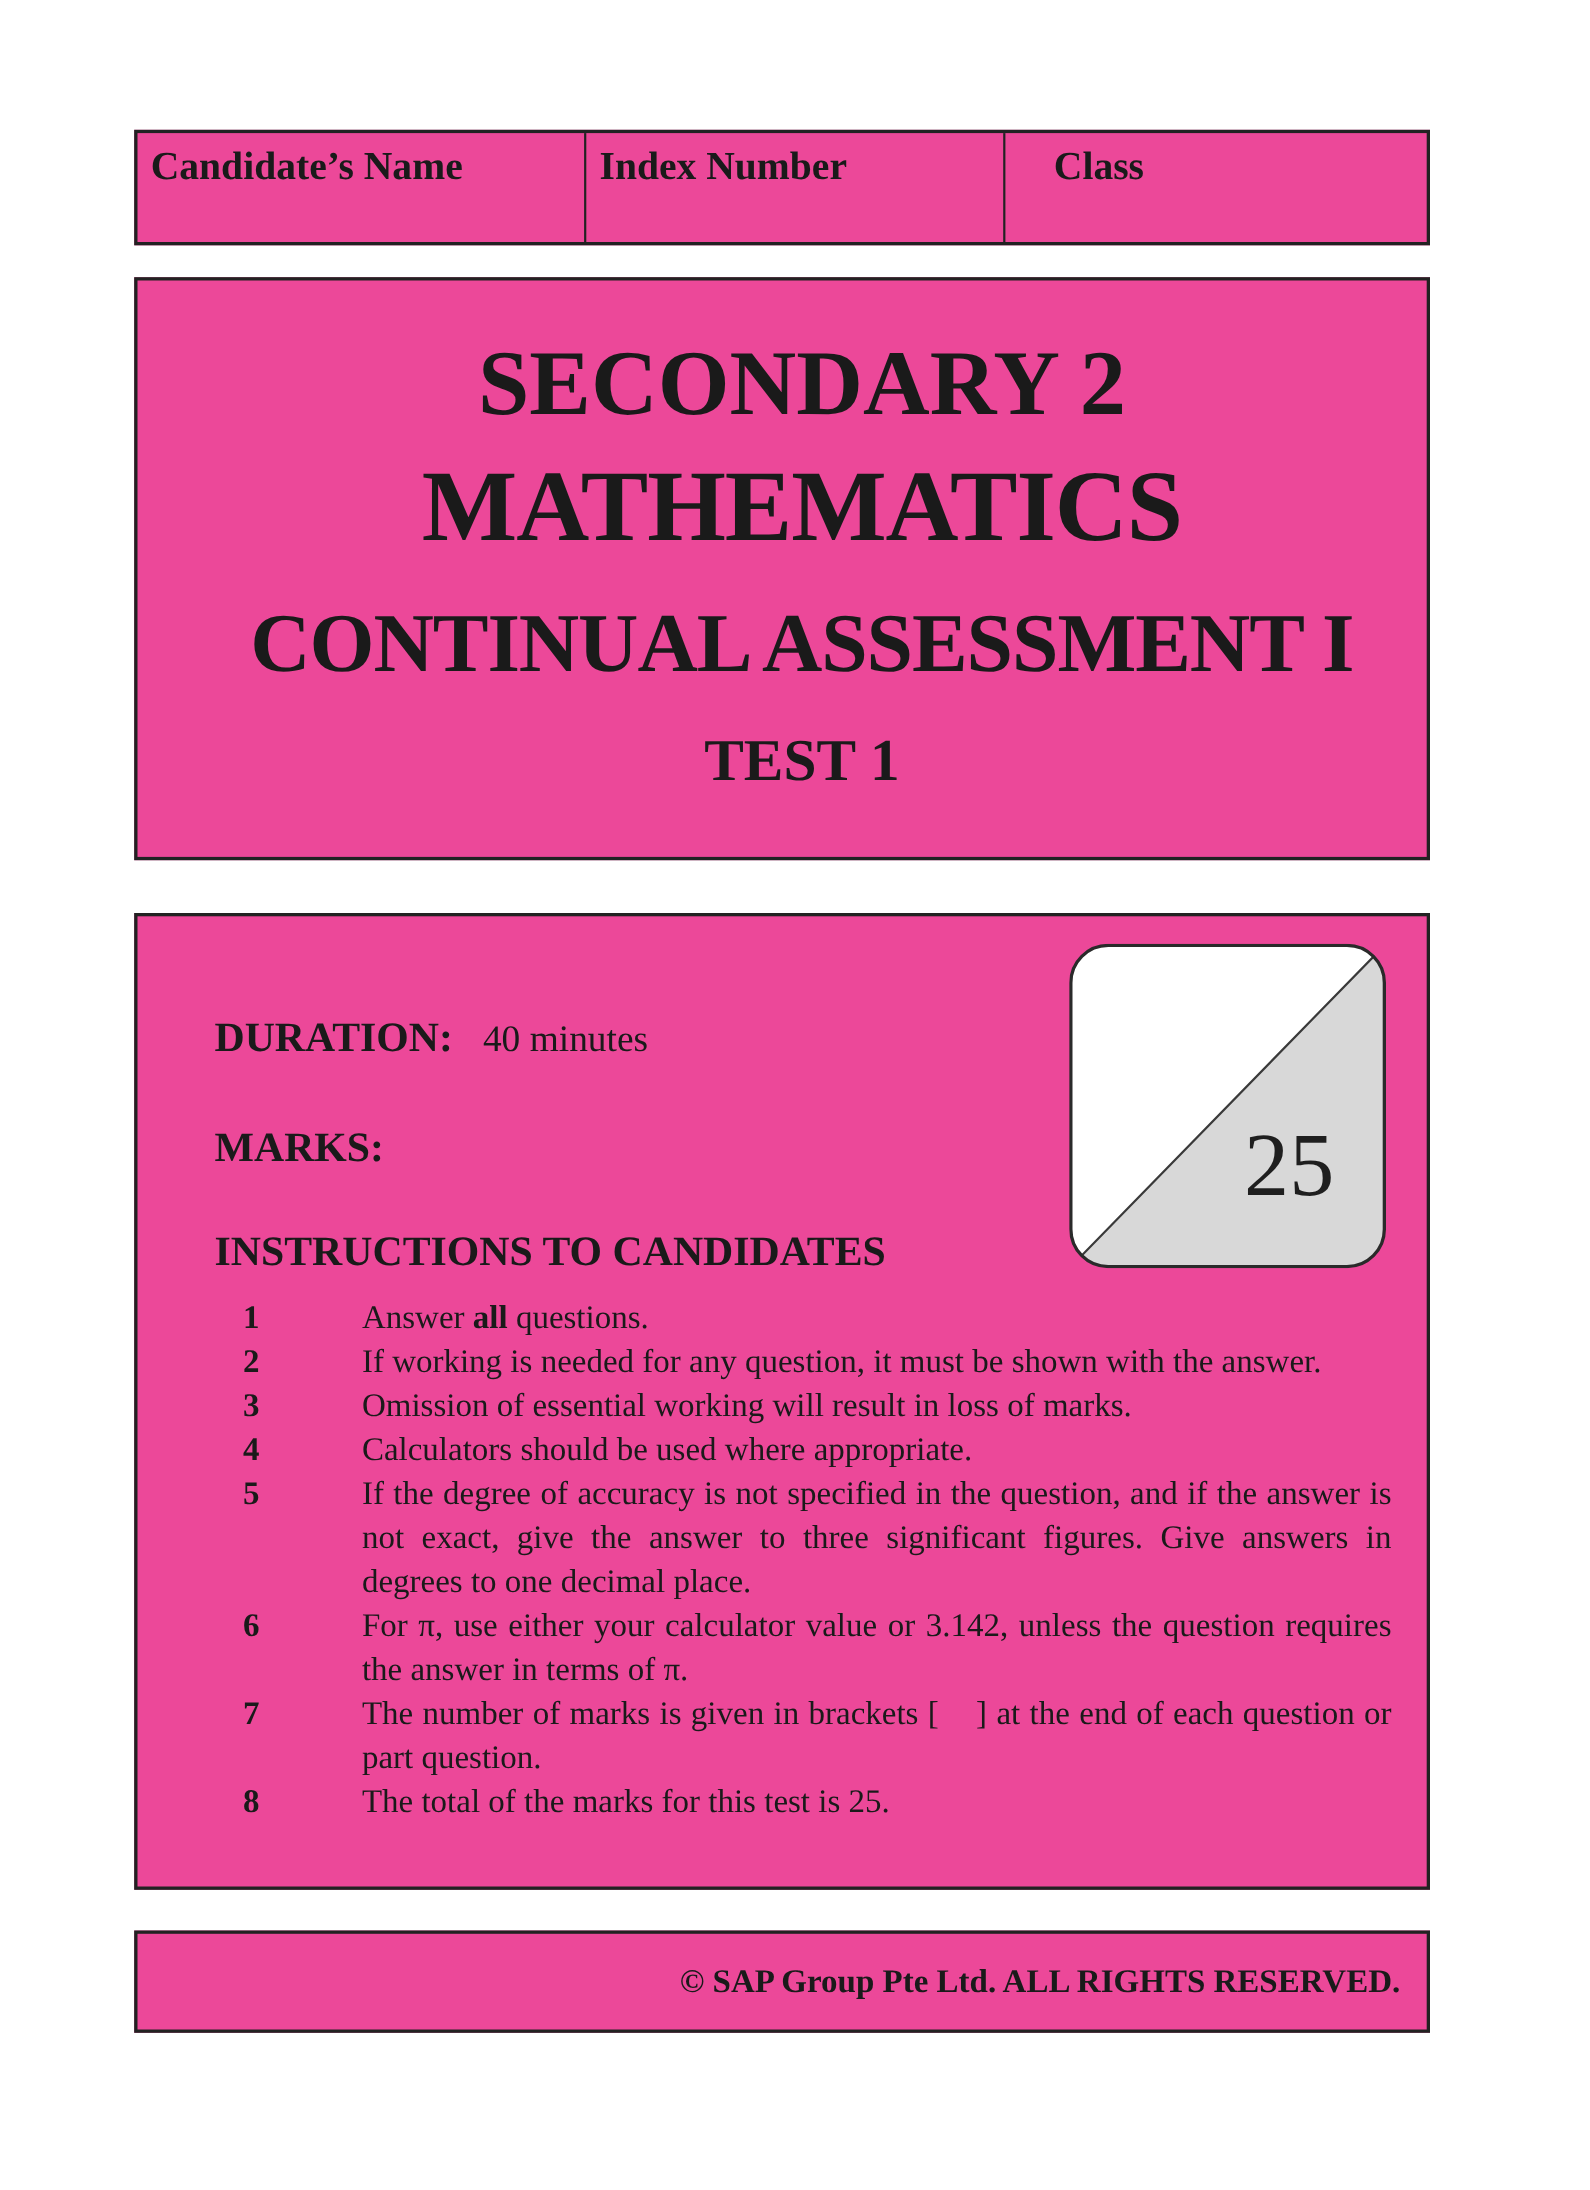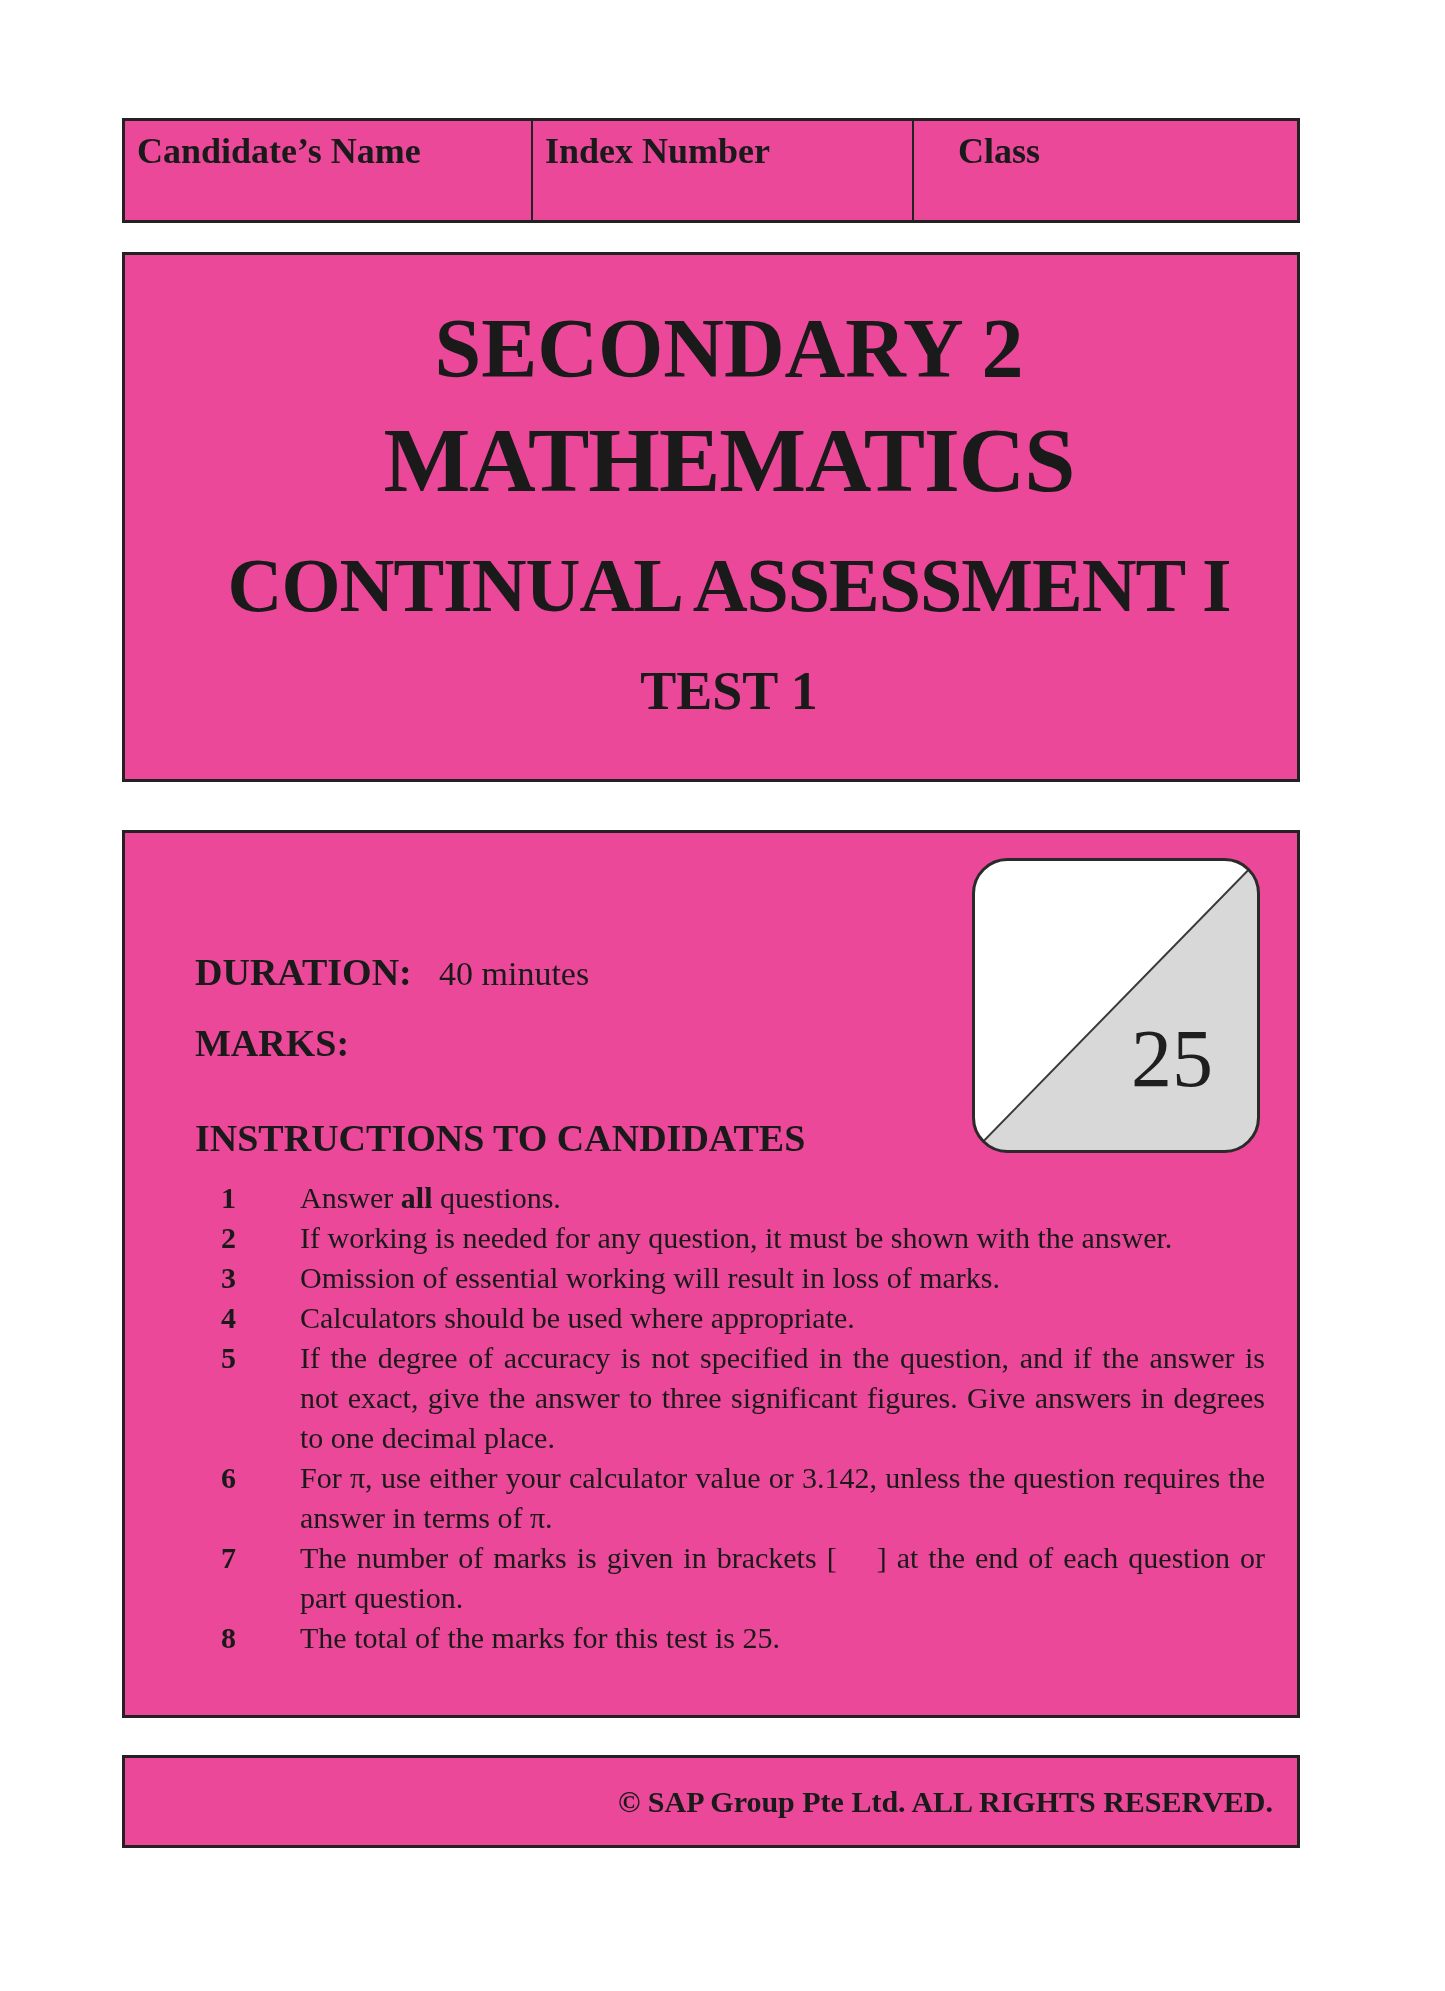--- a/index.html
+++ b/index.html
@@ -29,27 +29,27 @@
   .t1{font-size:84px;margin-top:44px;}
   .t2{font-size:92px;margin-top:5px;letter-spacing:-1px;}
   .t3{font-size:76px;margin-top:25px;letter-spacing:-1px;}
   .t4{font-size:54px;margin-top:28px;}
   
   .main-box{left:122px;top:830px;width:1178px;height:888px;}
   .info-row{position:absolute;left:70px;white-space:nowrap;line-height:1.2;}
   .duration-row{top:88px;}
   .marks-row{top:188px;}
   .instr-heading{top:283px;}
-  .lbl{font-weight:bold;font-size:38px;margin-top:29px;}
+  .lbl{font-weight:bold;font-size:38px;}
   .duration-label{display:inline-block;width:244px;}
   .duration-value{font-size:34px;}
   .instr-list{position:absolute;left:96px;top:345px;width:1044px;}
   .instr-row{display:flex;font-size:30px;line-height:40px;}
   .instr-num{width:79px;flex-shrink:0;font-weight:bold;}
-  .instr-text{width:965px;text-align:justify;}
+  .instr-text{width:965px;text-align:justify;margin-left:29px;}
   .b{font-weight:bold;}
   
   .marks-badge{position:absolute;left:847px;top:25px;width:288px;height:295px;}
   .badge-num{font-family:"Liberation Serif", serif;}
   
   .footer-box{left:122px;top:1755px;width:1178px;height:93px;display:flex;align-items:center;justify-content:flex-end;padding-right:24px;}
   .footer-text{font-weight:bold;font-size:30px;white-space:nowrap;}
 </style>
 </head>
 <body>

